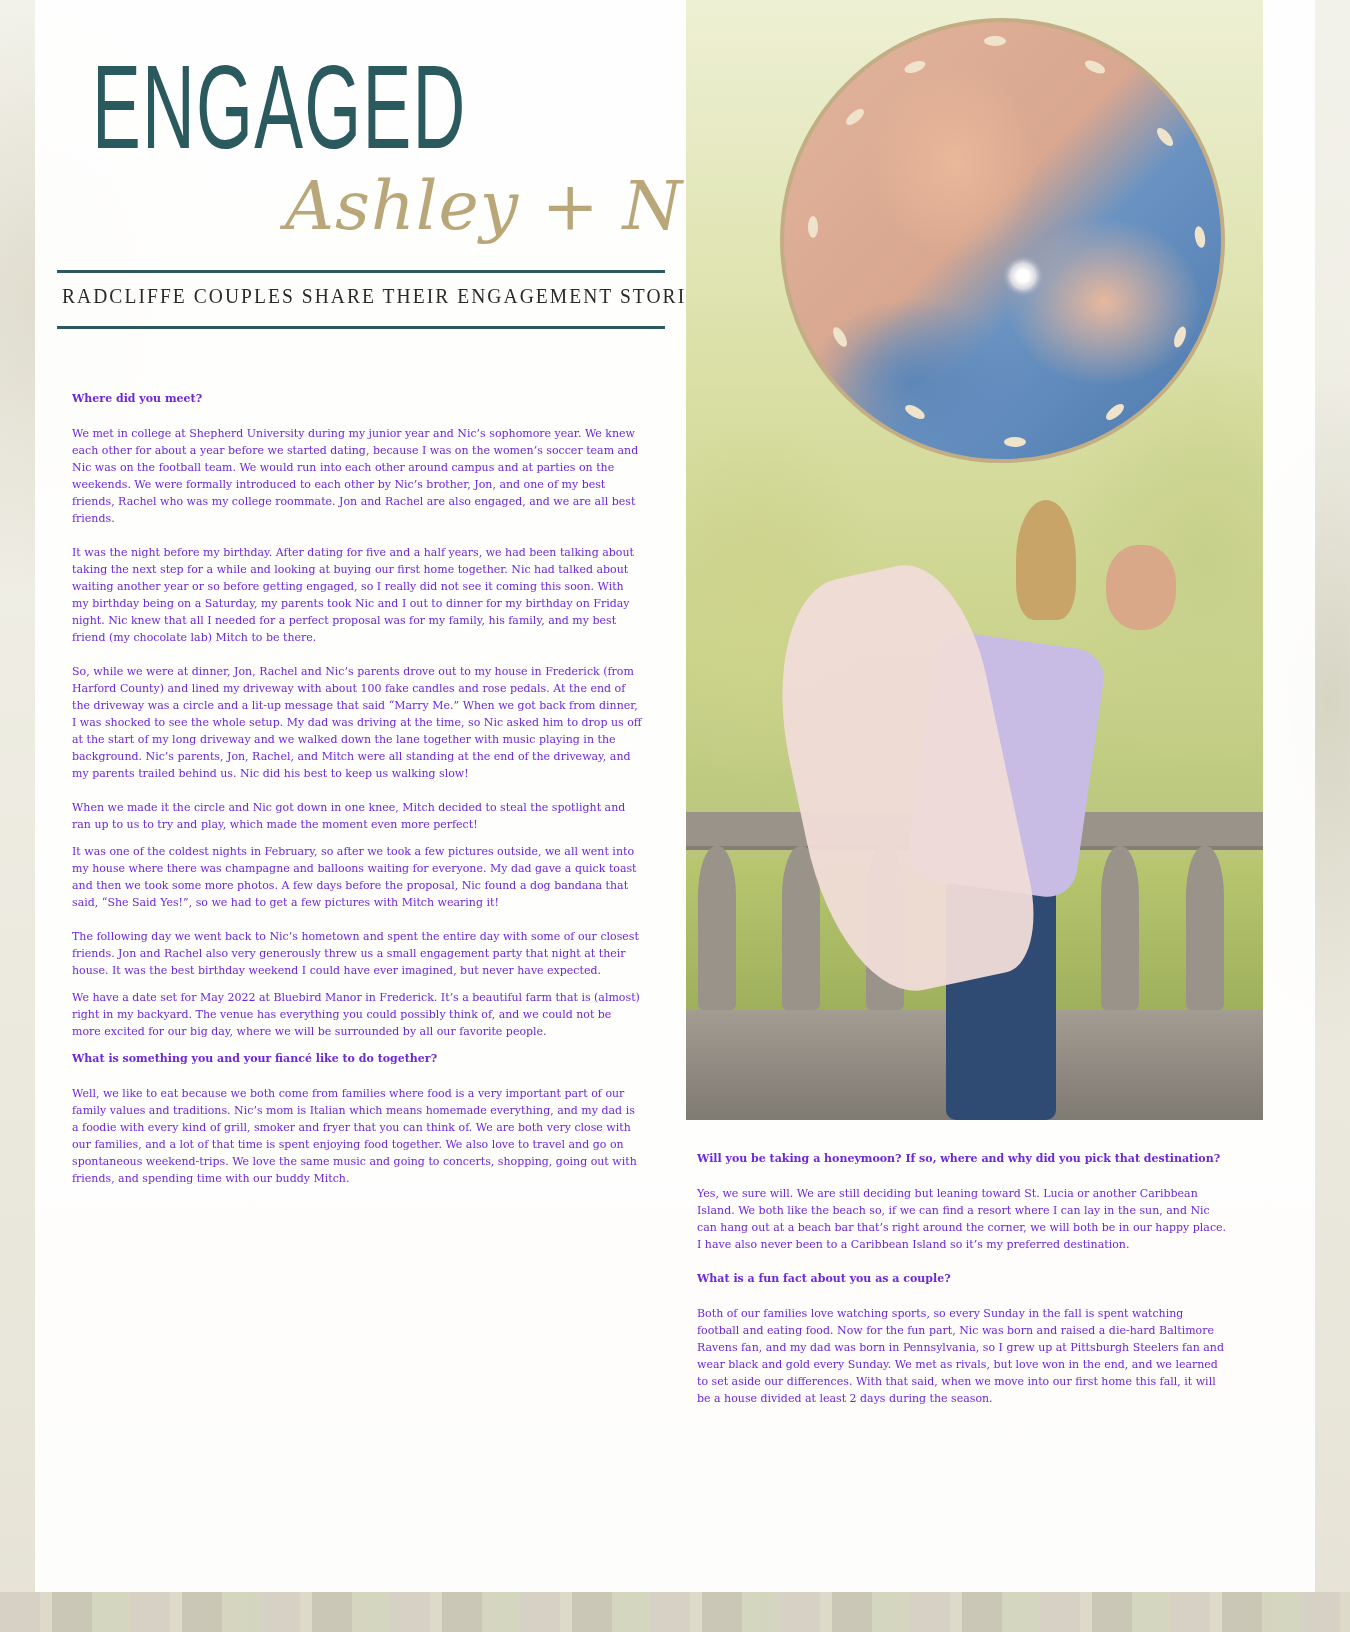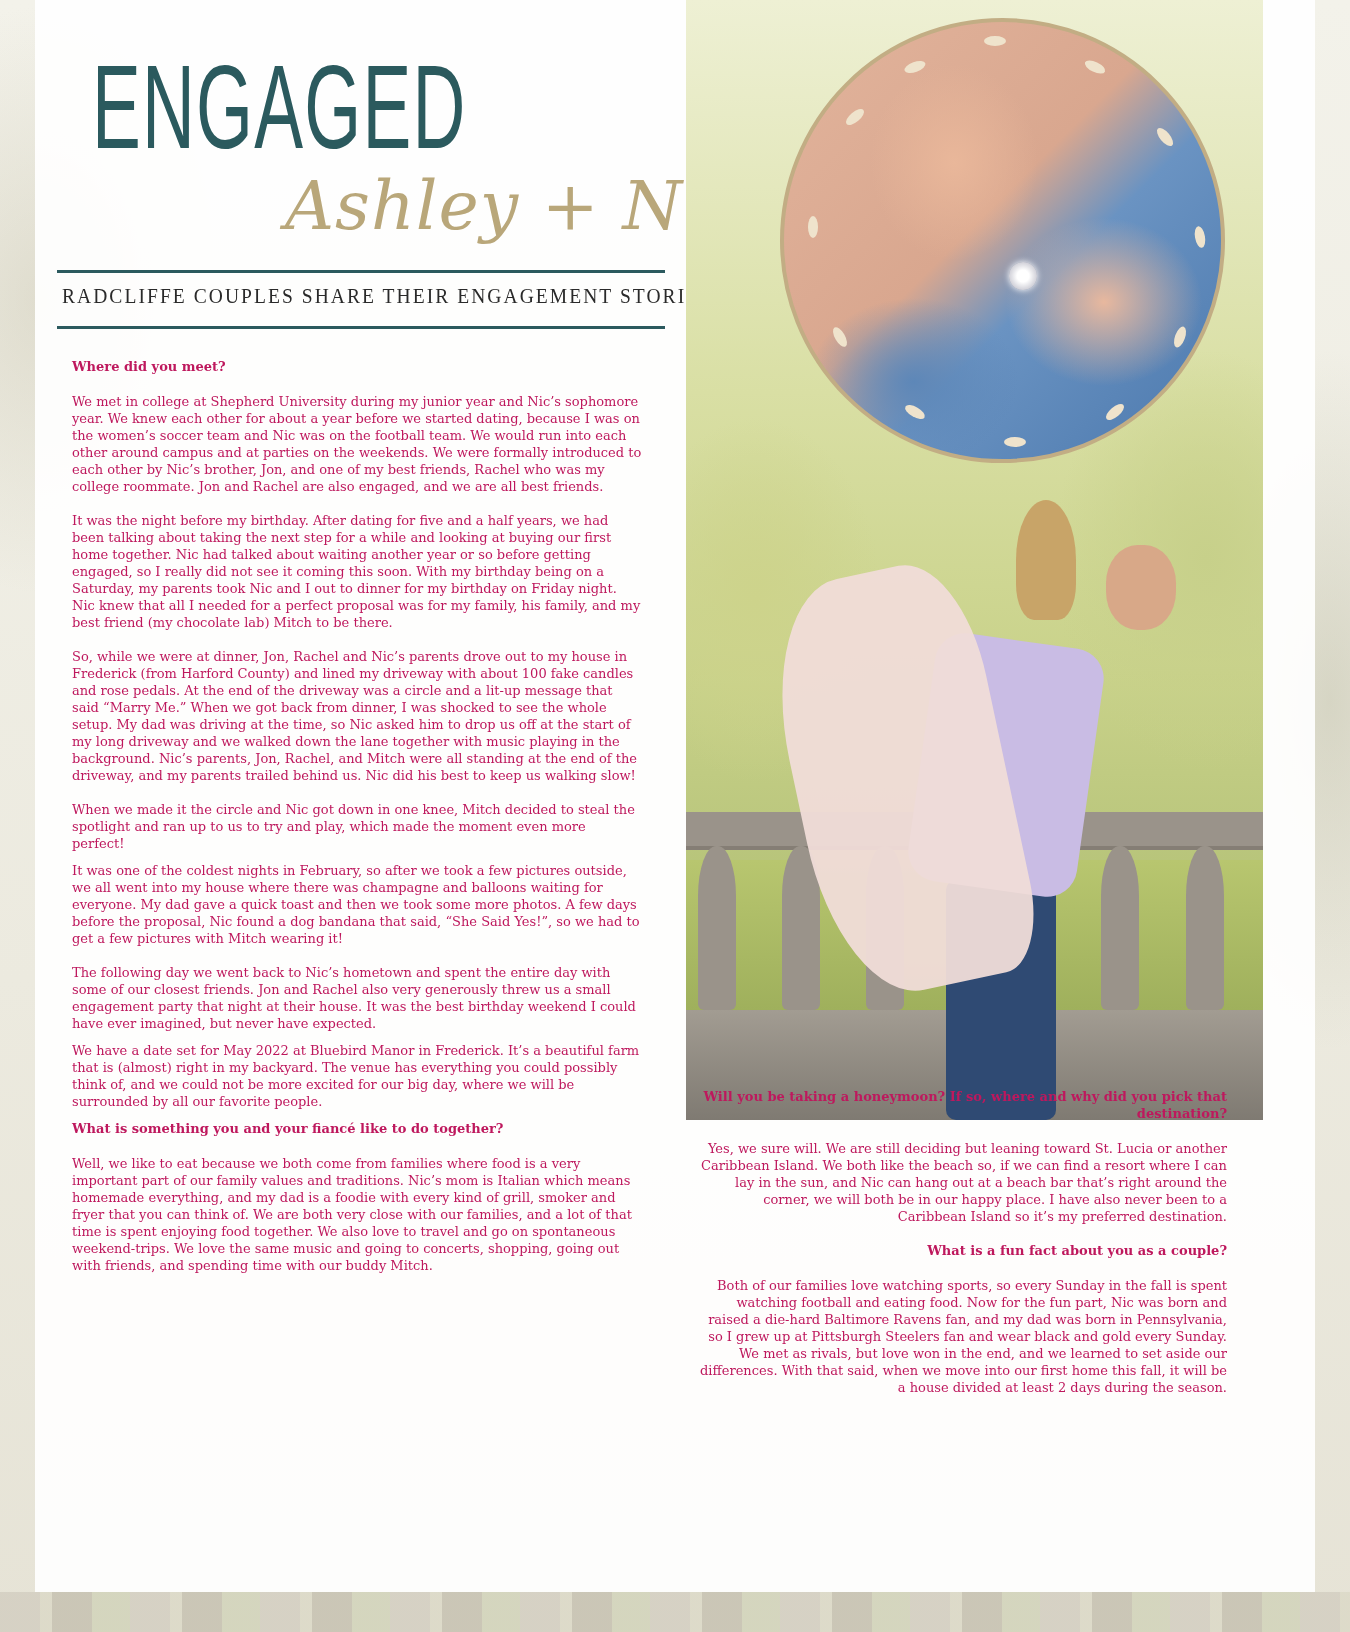--- a/index.html
+++ b/index.html
@@ -42,23 +42,23 @@
     .rule { position: absolute; left: 57px; width: 608px; height: 3px; background: #2b5a5e; }
     .rule.r1 { top: 270px; }
     .rule.r2 { top: 326px; }
     .subtitle {
       position: absolute; left: 62px; top: 284px; width: 600px;
       font-family: "Liberation Serif", serif; font-size: 21px;
       color: #2a2a2a; letter-spacing: 2.2px; white-space: nowrap;
       transform: scaleX(0.93); transform-origin: left top;
     }
     
-    .col { position: absolute; font-size: 13px; line-height: 17px; color: #be185d; }
+    .col { position: absolute; font-size: 11px; line-height: 17px; color: #6d28d9; margin-top: 32px; }
     .col.left { left: 72px; top: 358px; width: 570px; }
-    .col.right { left: 697px; top: 1088px; width: 530px; text-align: right; }
+    .col.right { left: 697px; top: 1118px; width: 530px; }
     .q { font-weight: bold; margin: 0 0 18px 0; }
     .a { margin: 0 0 17px 0; }
     .a + .a { margin-top: 0; }
     .gap-small { margin-bottom: 10px; }
     
     .photo {
       position: absolute; left: 686px; top: 0; width: 577px; height: 1120px; overflow: hidden;
       background:
         radial-gradient(ellipse 180px 260px at 70px 600px, #cdd38b, transparent 70%),
         radial-gradient(ellipse 220px 300px at 520px 560px, #c7d08a, transparent 70%),

